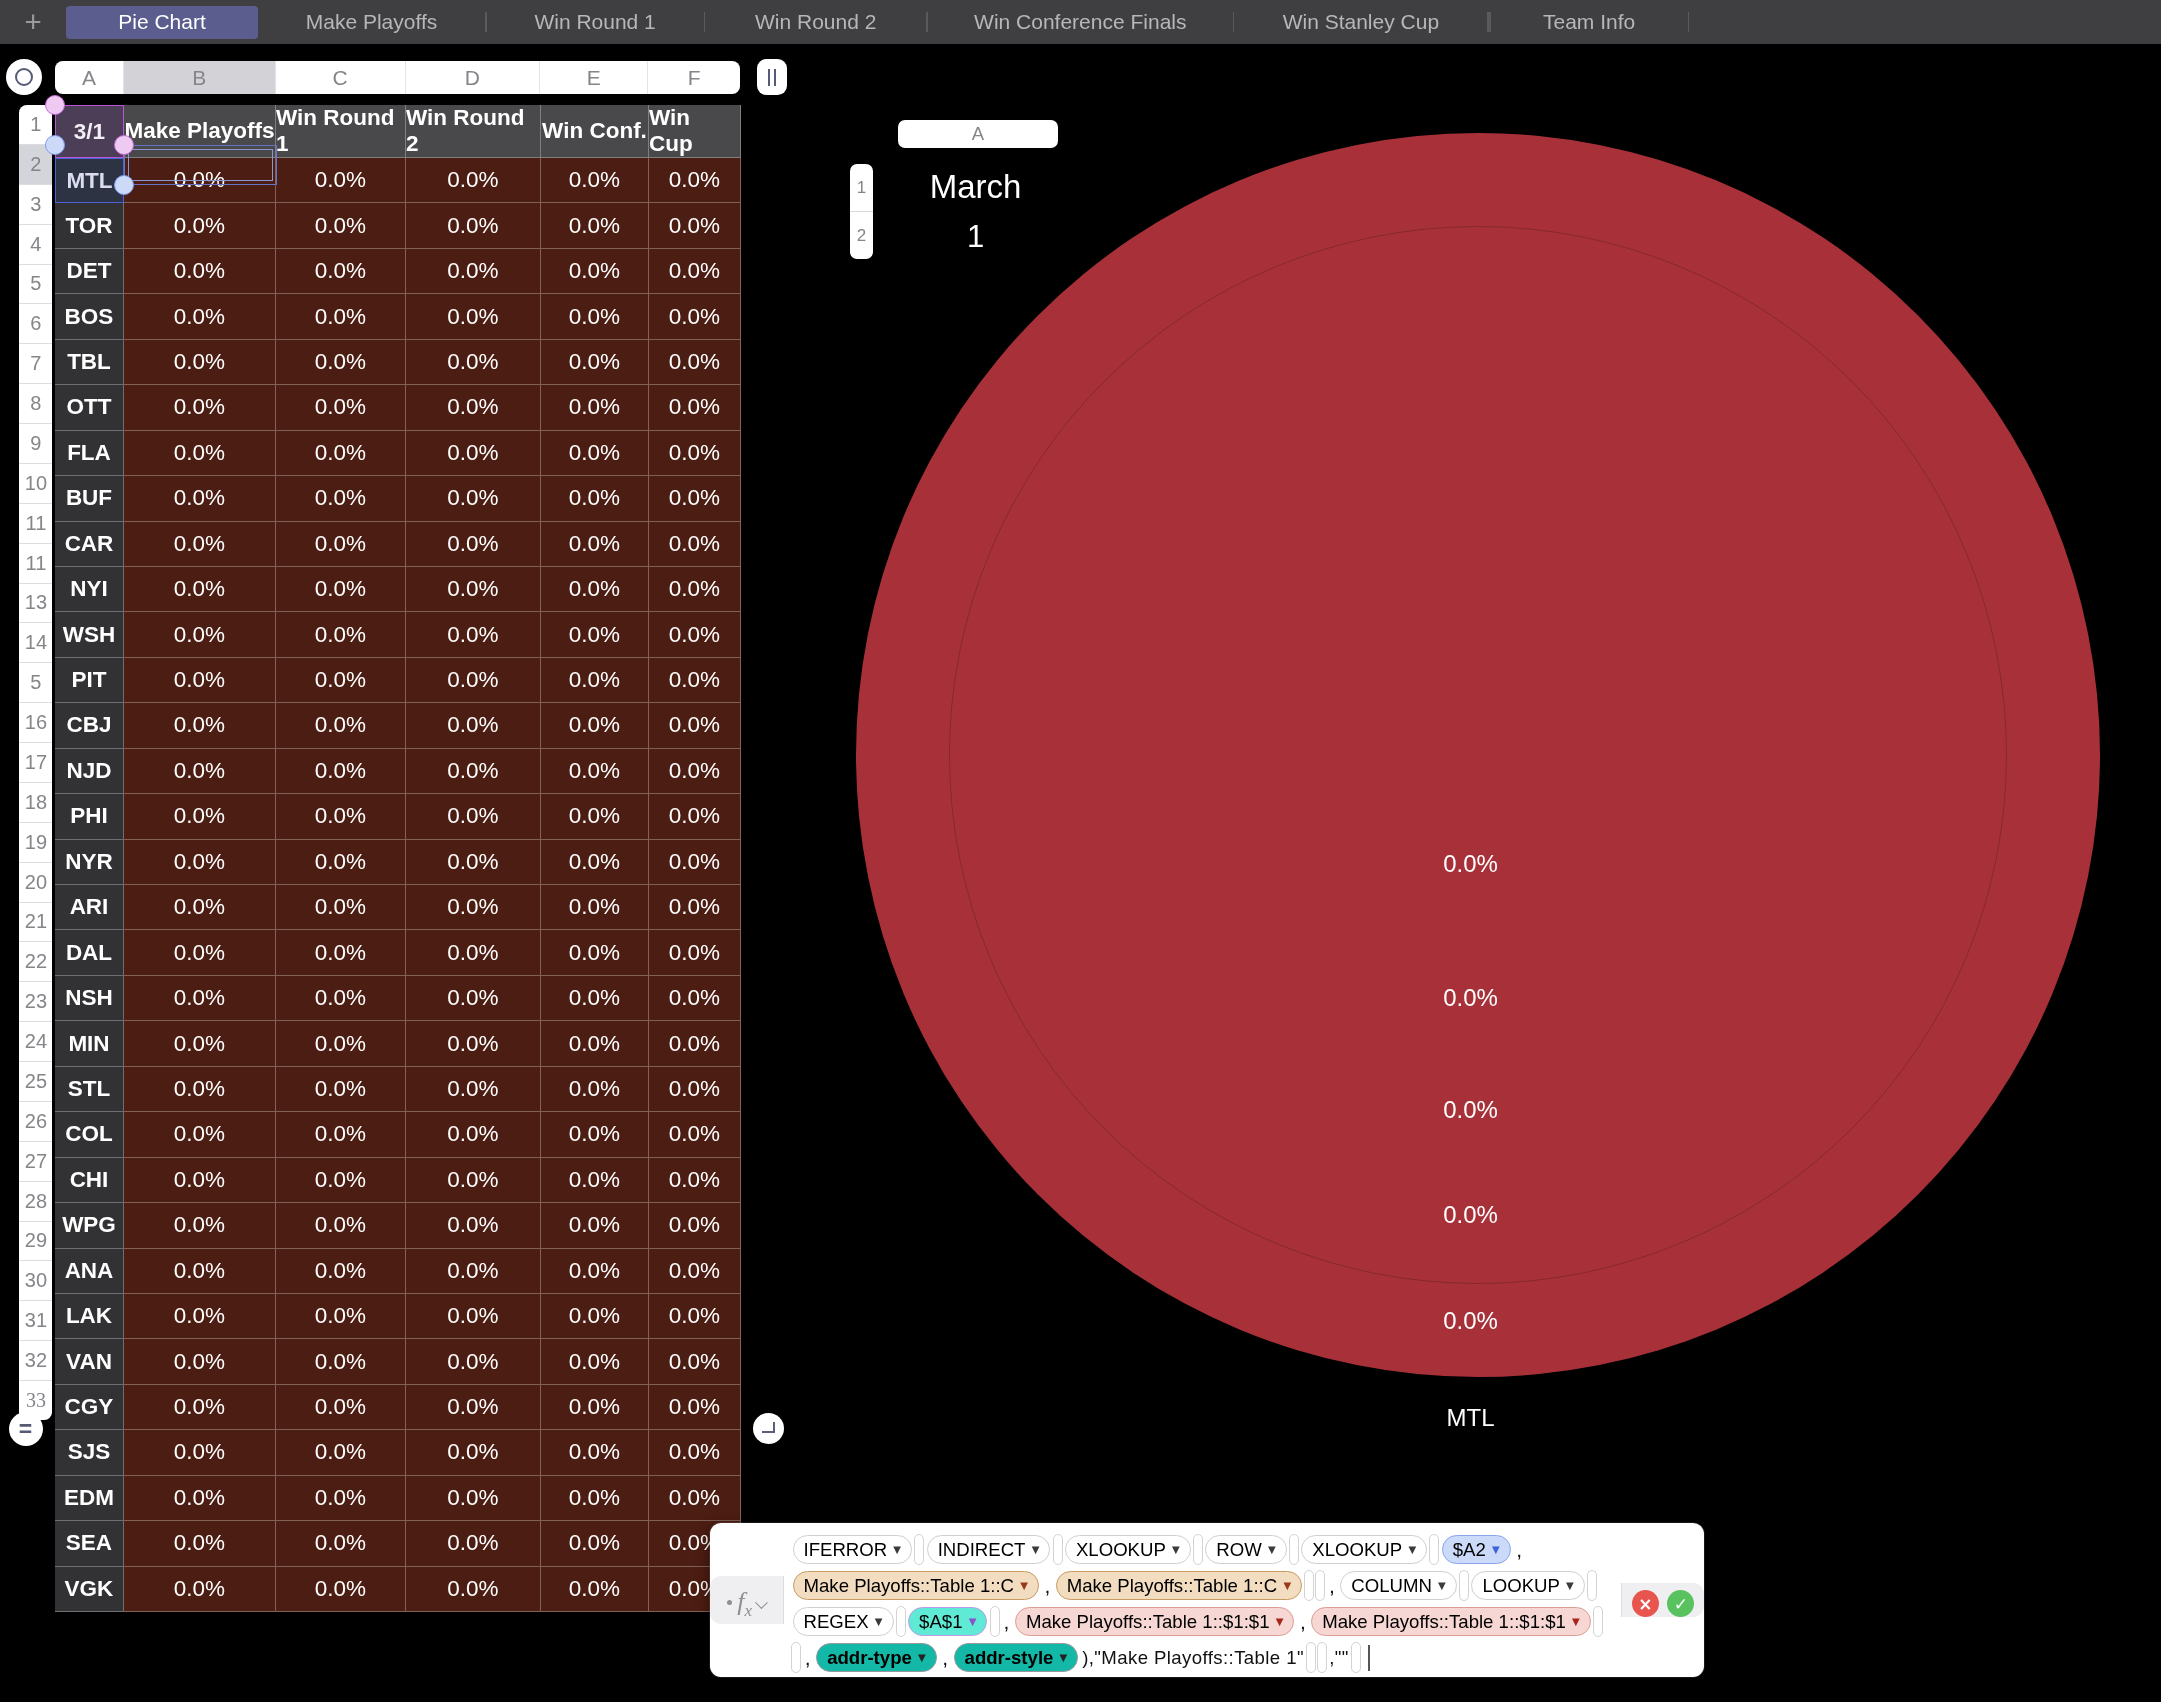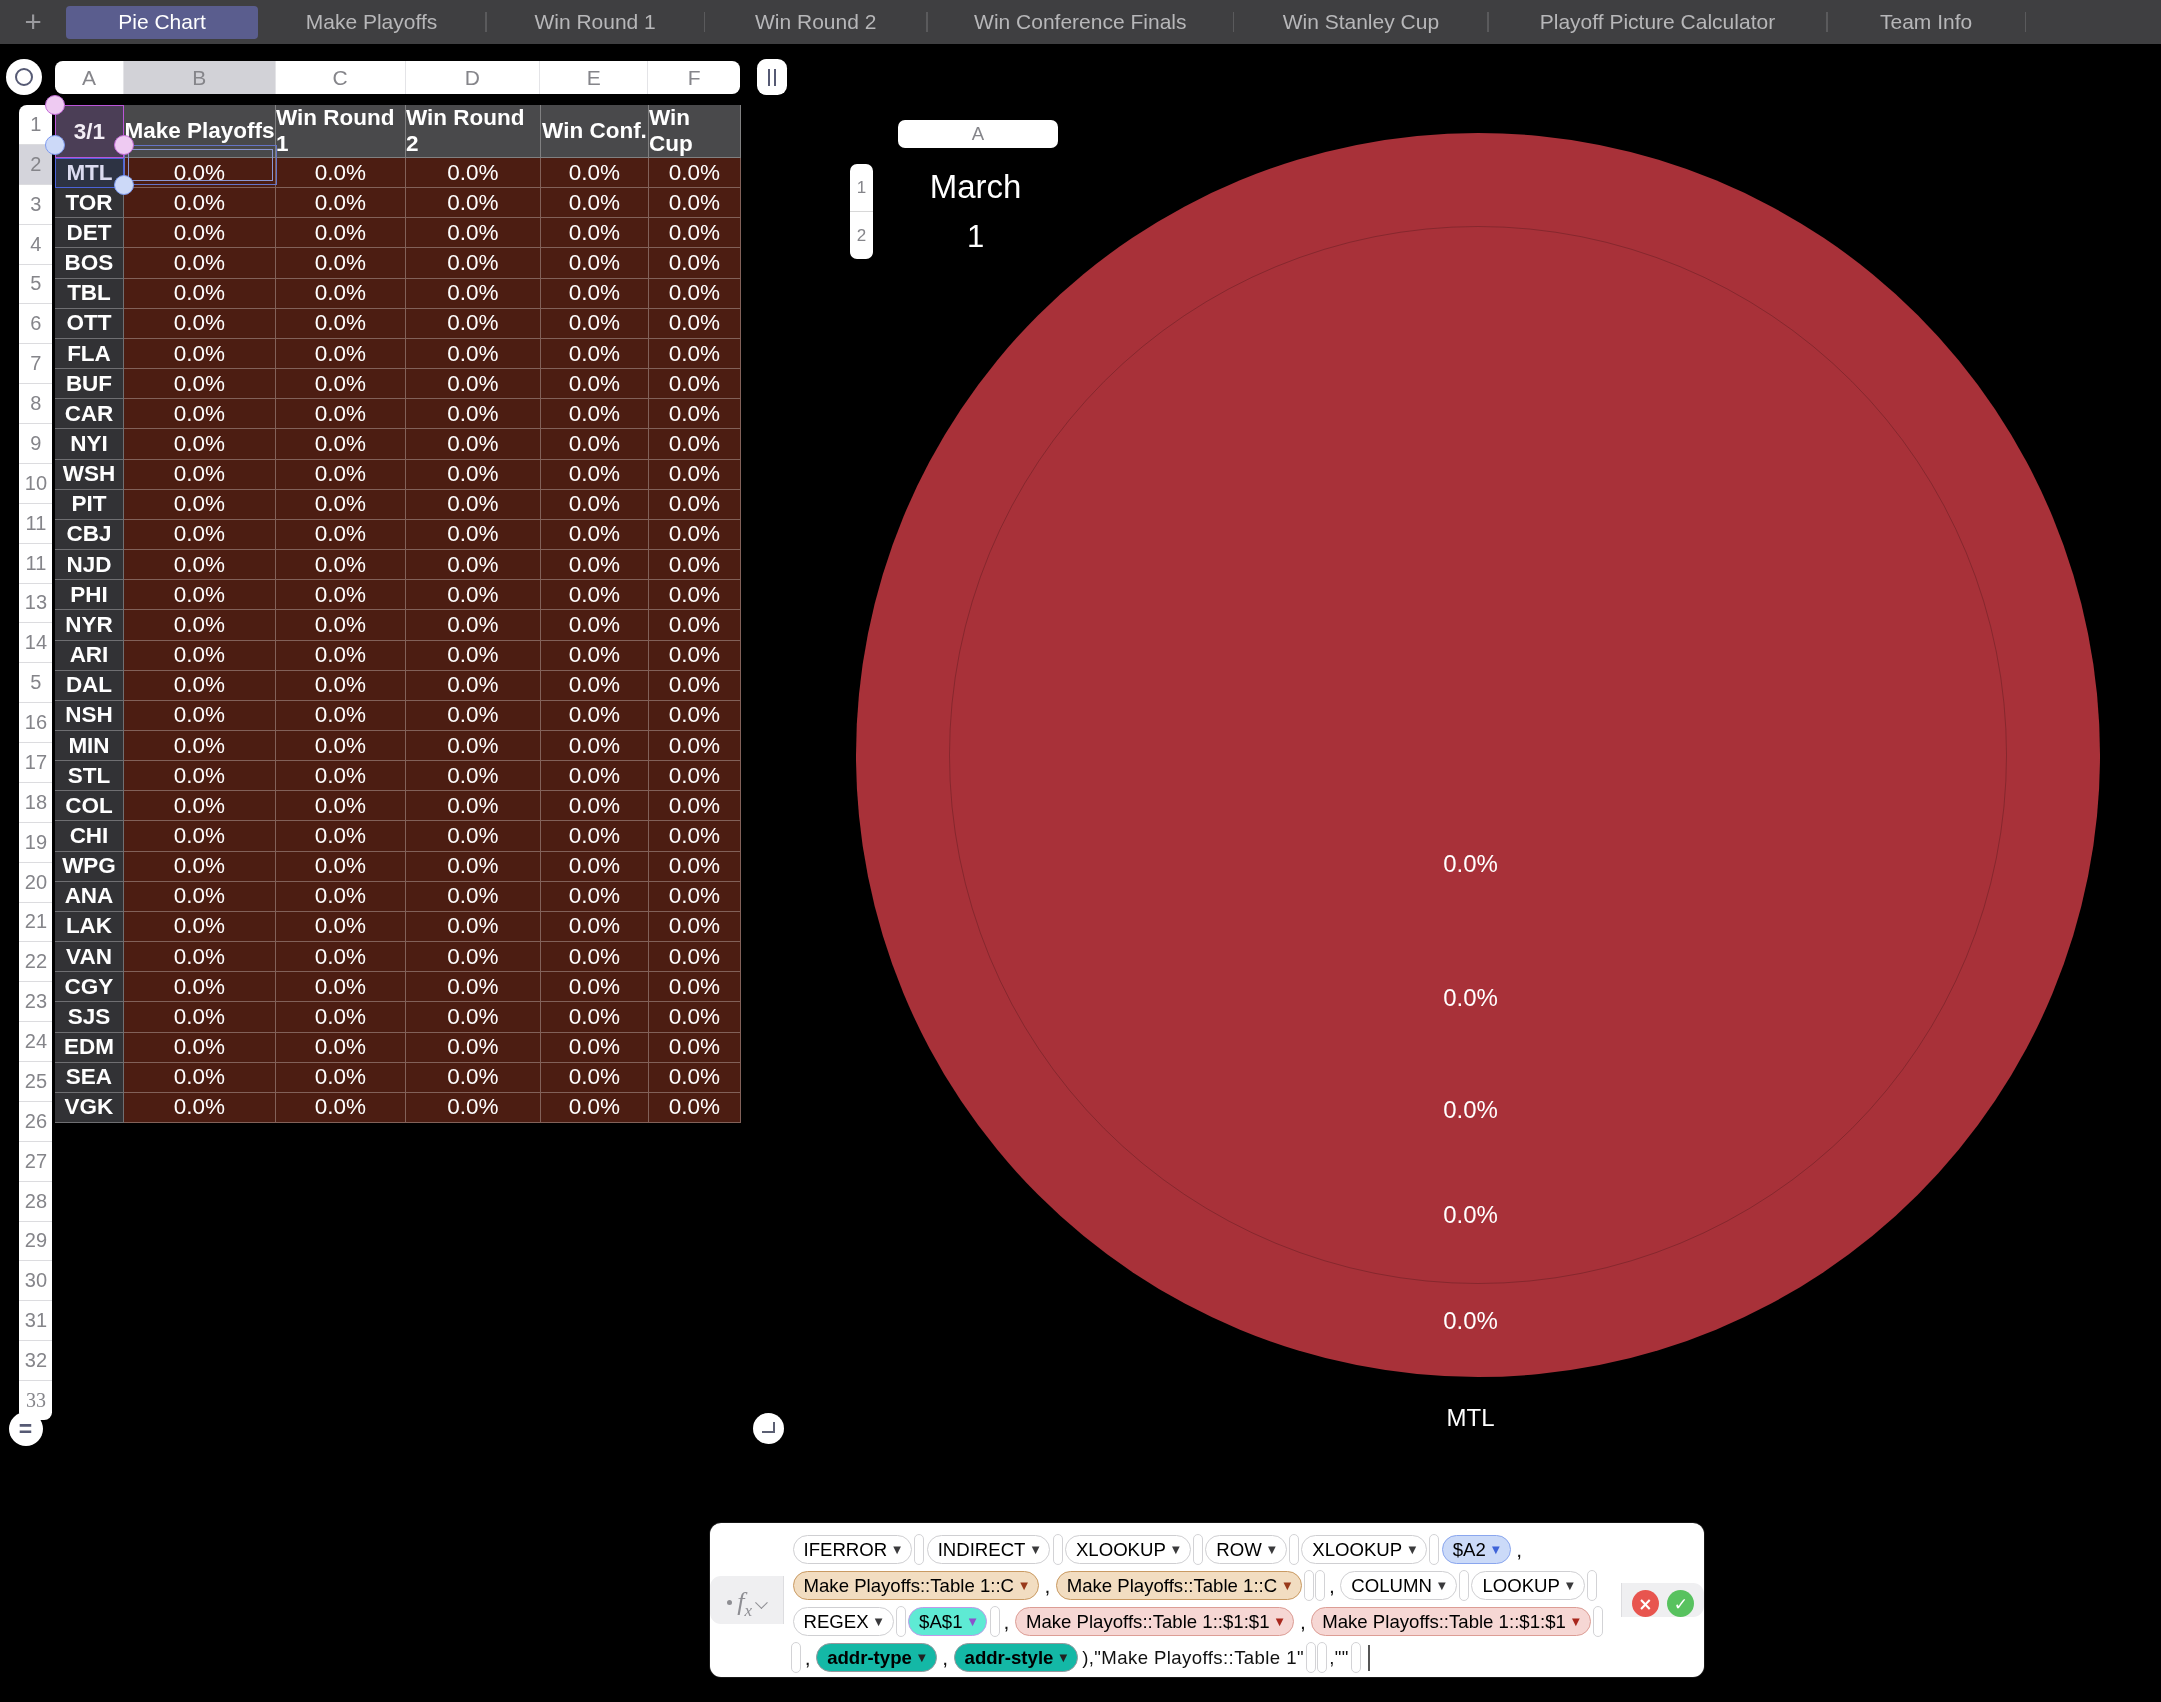--- a/index.html
+++ b/index.html
@@ -39,21 +39,21 @@
 
   #eq-handle { position:absolute; left:8.5px; top:1412px; width:34px; height:34px; background:#fff;
                border-radius:50%; display:flex; align-items:center; justify-content:center;
                color:#565a74; font-size:23px; font-weight:700; }
   #return-handle { position:absolute; left:753px; top:1413px; width:31px; height:31px; background:#fff;
                    border-radius:50%; display:flex; align-items:center; justify-content:center; }
   #return-handle .corner { width:12.4px; height:11.6px; border-right:2.3px solid #5b5f73;
                            border-bottom:2.3px solid #5b5f73; margin-bottom:2.3px; }
 
   
-  #maintable { position:absolute; left:55px; top:105px; width:685px; height:1018px;
+  #maintable { position:absolute; left:55px; top:105px; width:685px; height:1507px;
                display:grid; grid-template-columns:69px 152px 130px 135px 108px 92px;
                grid-template-rows:repeat(33, 1fr); }
   .cell { display:flex; align-items:center; justify-content:center; color:#fff;
           border-right:0.8px solid rgba(255,255,255,.30); border-bottom:0.8px solid rgba(255,255,255,.30); }
   .hdr  { background:#49494b; font-weight:700; font-size:22.5px; }
   .team { background:#323235; font-weight:700; font-size:22.5px; }
   .val  { background:#4c1d12; font-weight:400; font-size:22.5px; }
   .a1   { background:#4b3e56; border:1.6px solid #bb55d8; color:#f3eef5; }
   .a2   { background:#2d3343; border:1.6px solid #4b63d8; color:#dcdcf0; }
   #b2-outline { position:absolute; left:69px; top:40px; width:153px; height:40px;
@@ -132,21 +132,20 @@
       <div class="tab" style="width: 227px;">Make Playoffs</div>
       <div class="tab-sep"></div>
       <div class="tab" style="width: 217px;">Win Round 1</div>
       <div class="tab-sep"></div>
       <div class="tab" style="width: 221px;">Win Round 2</div>
       <div class="tab-sep"></div>
       <div class="tab" style="width: 305px;">Win Conference Finals</div>
       <div class="tab-sep"></div>
       <div class="tab" style="width: 253px;">Win Stanley Cup</div>
       <div class="tab-sep"></div>
-      <div class="tab" style="width: 337px;">Playoff Picture Calculator</div>
       <div class="tab-sep"></div>
       <div class="tab" style="width: 197px;">Team Info</div>
       <div class="tab-sep"></div>
     </div>
 </div>
 
 <div id="table-handle">
   <div class="ring"></div>
 </div>
 <div id="colheader">

